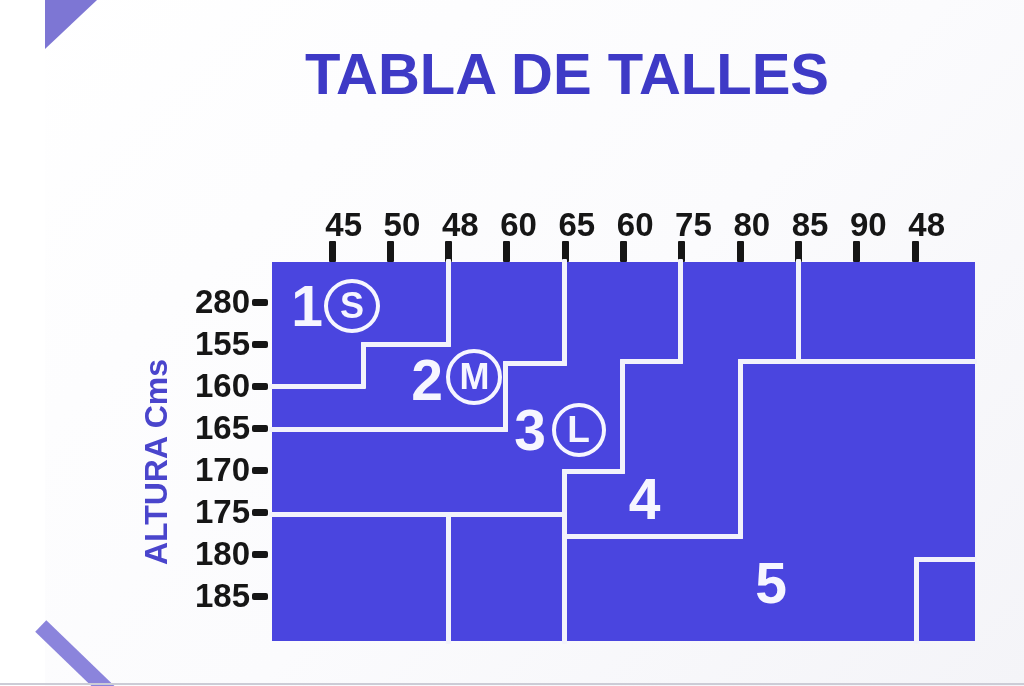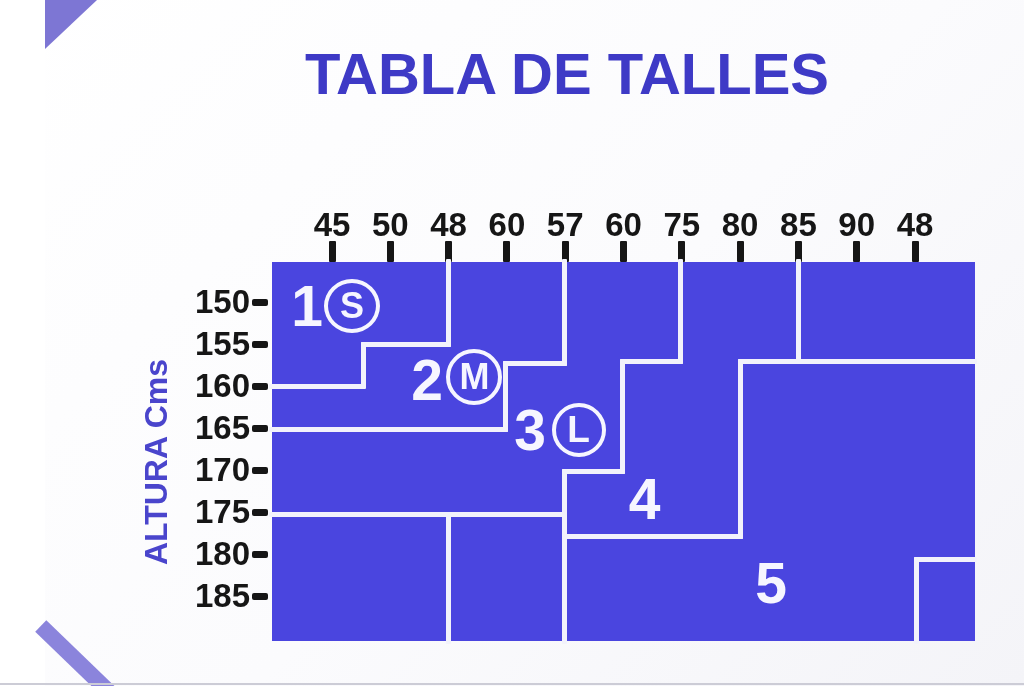--- a/index.html
+++ b/index.html
@@ -20,21 +20,21 @@
     font-size:58px;font-weight:bold;letter-spacing:0px;color:#3e3ac6;}
   .peso-label{left:533px;top:144px;width:162px;text-align:center;
     font-size:31px;font-weight:bold;color:#4641c9;}
   .altura-label{left:44px;top:446px;width:220px;height:32px;text-align:center;
     font-size:32px;font-weight:bold;color:#4a45cc;
     transform:rotate(-90deg);transform-origin:center;}
   .chart-area{left:272px;top:262px;width:703px;height:379px;background:#4a45df;}
   .wline{position:absolute;background:#f2f2fb;border-radius:1px;}
   .wtick{position:absolute;width:7px;height:21px;background:#161616;border-radius:1px;}
   .htick{position:absolute;width:16px;height:7px;background:#161616;border-radius:2px;}
-  .wlab{position:absolute;width:60px;text-align:center;
+  .wlab{position:absolute;width:60px;text-align:right;
     font-size:33px;font-weight:bold;color:#161616;}
   .hlab{position:absolute;width:60px;text-align:right;
     font-size:33px;font-weight:bold;color:#161616;}
   .sizenum{position:absolute;text-align:center;
     font-size:57px;font-weight:bold;color:#f6f6ff;}
   .sizecircle{position:absolute;border:4px solid #f6f6ff;border-radius:50%;
     box-sizing:border-box;display:flex;align-items:center;justify-content:center;
     font-weight:bold;color:#f6f6ff;}
 </style>
 </head>
@@ -52,35 +52,35 @@
   <div class="abs chart-area"></div>
   <div id="overlay"></div>
 <div class="wlab" style="left: 302px; top: 206px;">45</div>
     <div class="wtick" style="left: 328.5px; top: 241px;"></div>
     <div class="wlab" style="left: 360.3px; top: 206px;">50</div>
     <div class="wtick" style="left: 386.8px; top: 241px;"></div>
     <div class="wlab" style="left: 418.6px; top: 206px;">48</div>
     <div class="wtick" style="left: 445.1px; top: 241px;"></div>
     <div class="wlab" style="left: 476.9px; top: 206px;">60</div>
     <div class="wtick" style="left: 503.4px; top: 241px;"></div>
-    <div class="wlab" style="left: 535.2px; top: 206px;">57</div>
+    <div class="wlab" style="left: 535.2px; top: 206px;">65</div>
     <div class="wtick" style="left: 561.7px; top: 241px;"></div>
     <div class="wlab" style="left: 593.5px; top: 206px;">60</div>
     <div class="wtick" style="left: 620px; top: 241px;"></div>
     <div class="wlab" style="left: 651.8px; top: 206px;">75</div>
     <div class="wtick" style="left: 678.3px; top: 241px;"></div>
     <div class="wlab" style="left: 710.1px; top: 206px;">80</div>
     <div class="wtick" style="left: 736.6px; top: 241px;"></div>
     <div class="wlab" style="left: 768.4px; top: 206px;">85</div>
     <div class="wtick" style="left: 794.9px; top: 241px;"></div>
     <div class="wlab" style="left: 826.7px; top: 206px;">90</div>
     <div class="wtick" style="left: 853.2px; top: 241px;"></div>
     <div class="wlab" style="left: 885px; top: 206px;">48</div>
     <div class="wtick" style="left: 911.5px; top: 241px;"></div>
-    <div class="hlab" style="left: 190px; top: 283px;">150</div>
+    <div class="hlab" style="left: 190px; top: 283px;">280</div>
     <div class="htick" style="left: 252px; top: 298.5px;"></div>
     <div class="hlab" style="left: 190px; top: 325px;">155</div>
     <div class="htick" style="left: 252px; top: 340.5px;"></div>
     <div class="hlab" style="left: 190px; top: 367px;">160</div>
     <div class="htick" style="left: 252px; top: 382.5px;"></div>
     <div class="hlab" style="left: 190px; top: 409px;">165</div>
     <div class="htick" style="left: 252px; top: 424.5px;"></div>
     <div class="hlab" style="left: 190px; top: 451px;">170</div>
     <div class="htick" style="left: 252px; top: 466.5px;"></div>
     <div class="hlab" style="left: 190px; top: 493px;">175</div>

